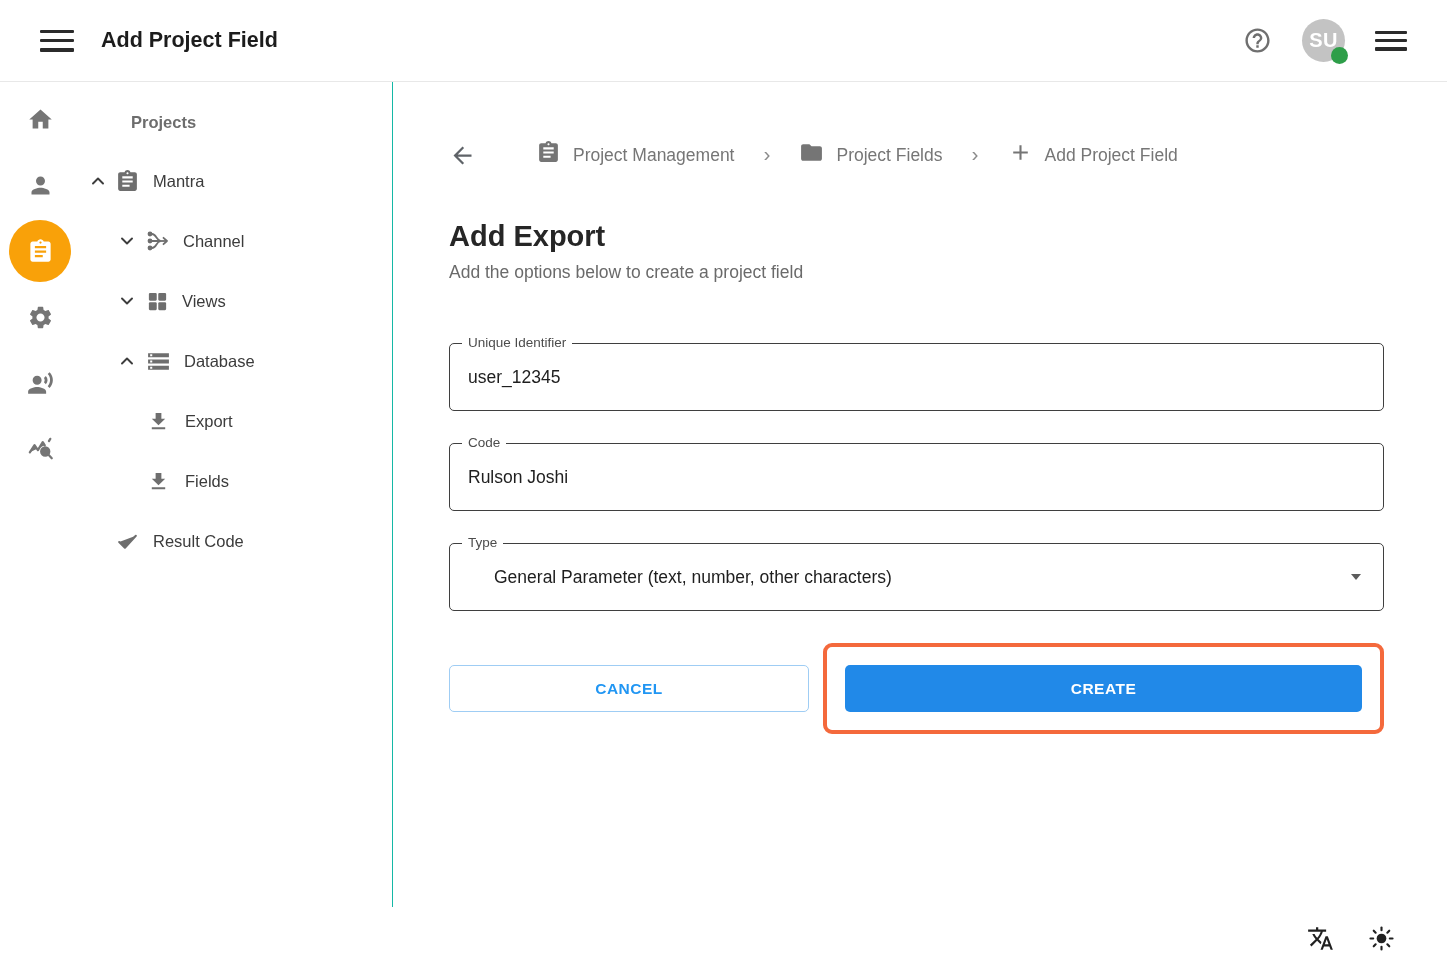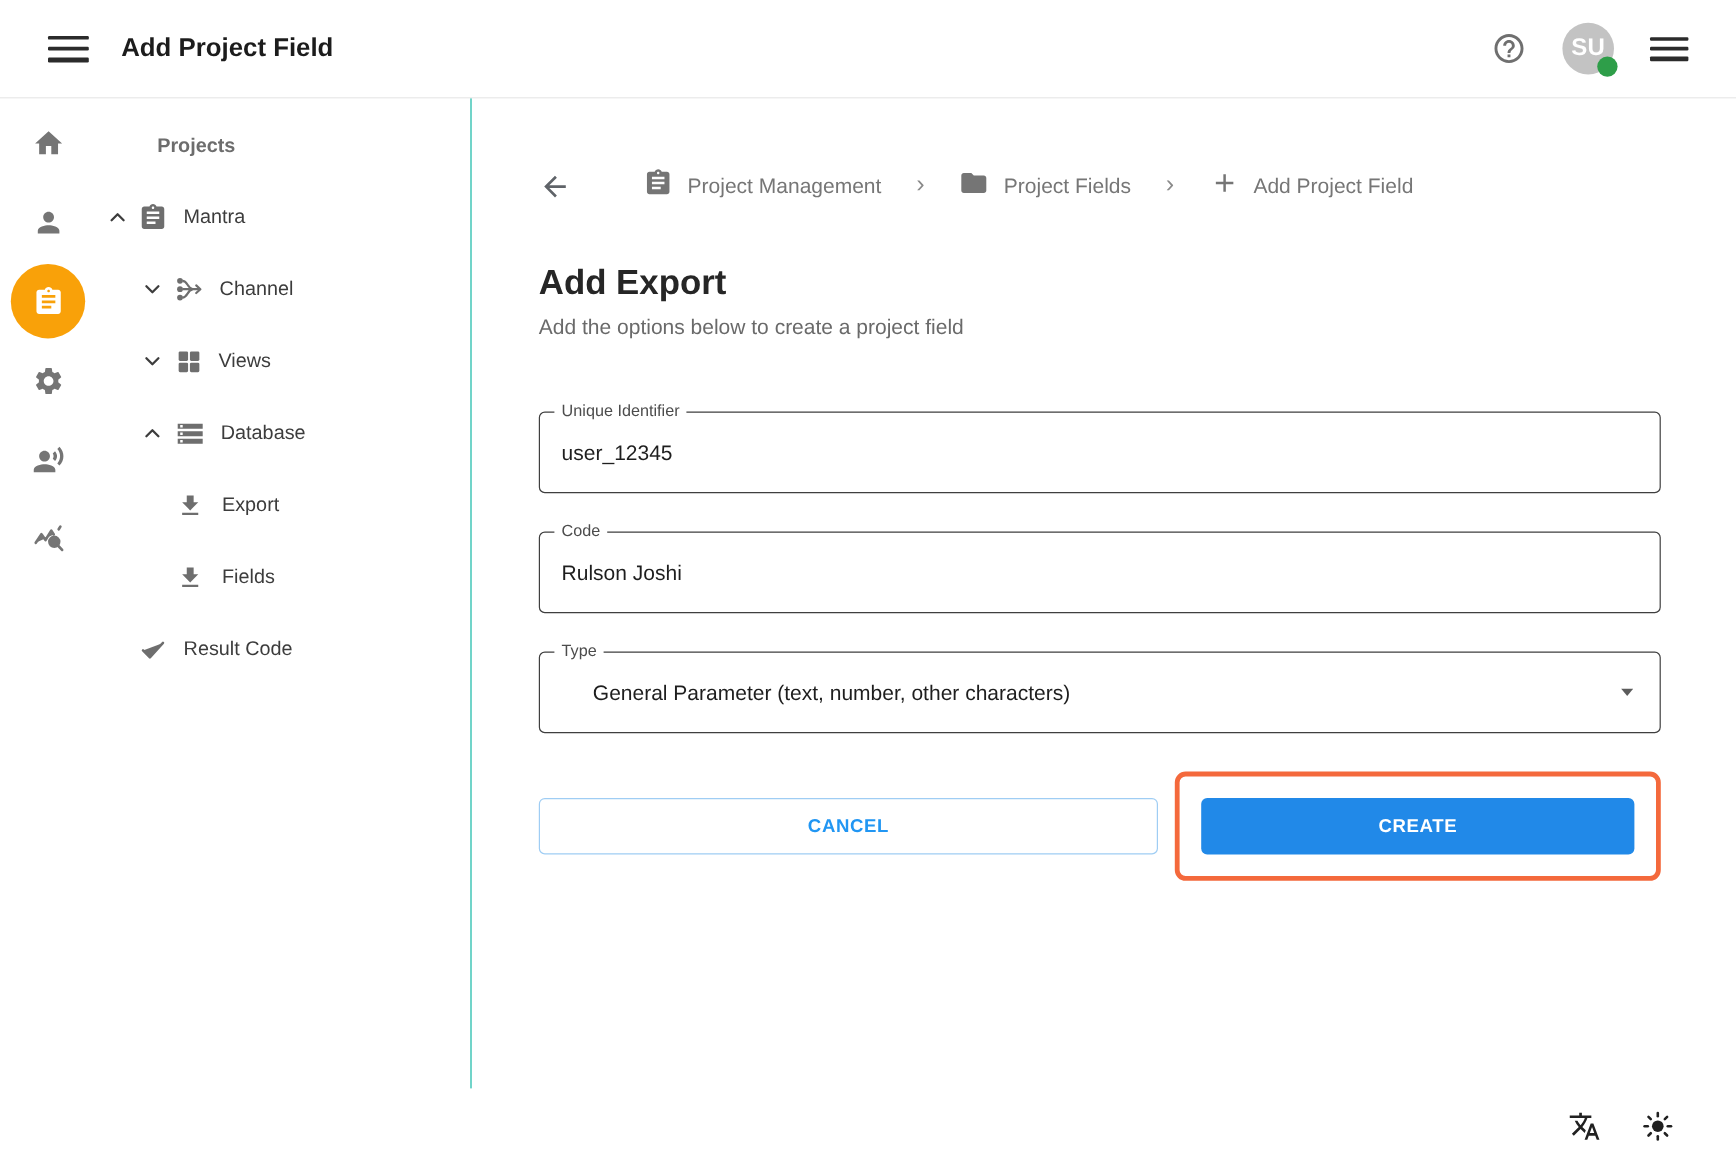--- a/index.html
+++ b/index.html
@@ -58,21 +58,21 @@
     font-size:13.5px; color:#4c4c4c; }
   .field input { border:none; outline:none; width:100%; font-size:17.5px; color:#1e1e1e;
     font-family:"Liberation Sans", sans-serif; background:transparent; }
   .field.select { cursor:pointer;padding-left:44px; }
   .select-value { font-size:17.5px; color:#1e1e1e; }
   .select-arrow { position:absolute; right:22px; top:50%; margin-top:-3px; width:0; height:0;
     border-left:5.5px solid transparent; border-right:5.5px solid transparent; border-top:6.5px solid #5c5c5c; }
 
   .actions { margin-top:24px; width:935px; display:flex; align-items:center; gap:14px; }
   .btn { font-family:"Liberation Sans", sans-serif; font-size:15.5px; font-weight:600; letter-spacing:.5px; cursor:pointer; }
-  .btn-cancel { width:516px; height:47px; background:#fff; border:1px solid #9fcdf4; border-radius:5px; color:#2196f3; }
+  .btn-cancel { width:360px; height:47px; background:#fff; border:1px solid #9fcdf4; border-radius:5px; color:#2196f3; }
   .create-ring { flex:1; border:4px solid #f4693c; border-radius:9px; padding:18px; background:#fff; display:flex; }
   .btn-create { width:100%; height:47px; background:#2189e8; border:none; border-radius:5px; color:#fff; }
 
   
   .footer { height:62px; display:flex; align-items:center; justify-content:flex-end; padding-right:52px; gap:34px; background:#fff; }
   .footer svg { fill:#212121; }
 </style>
 </head>
 <body>
 

